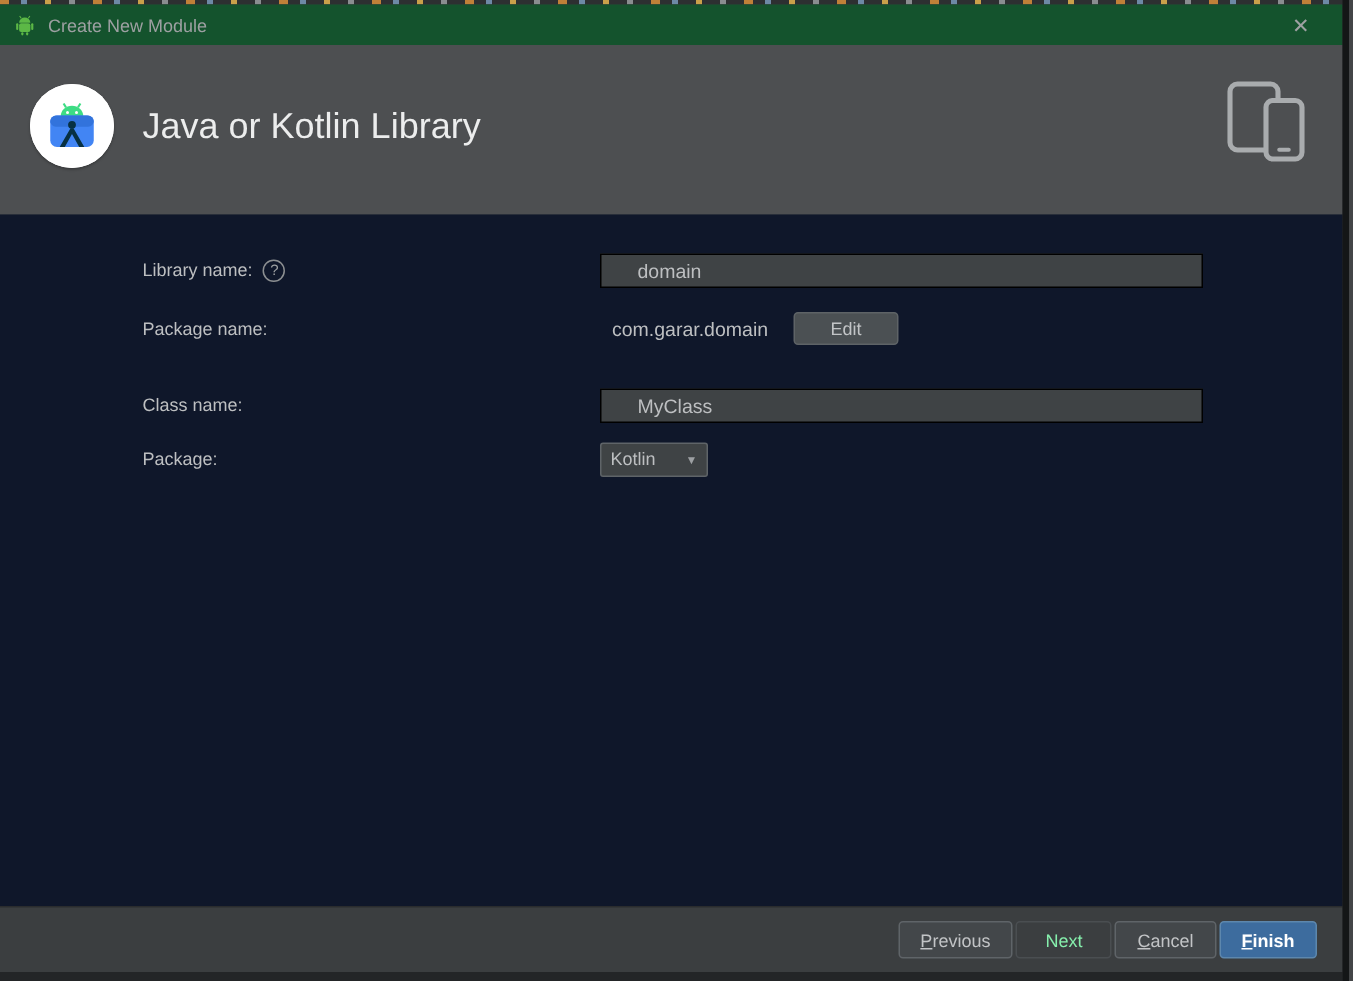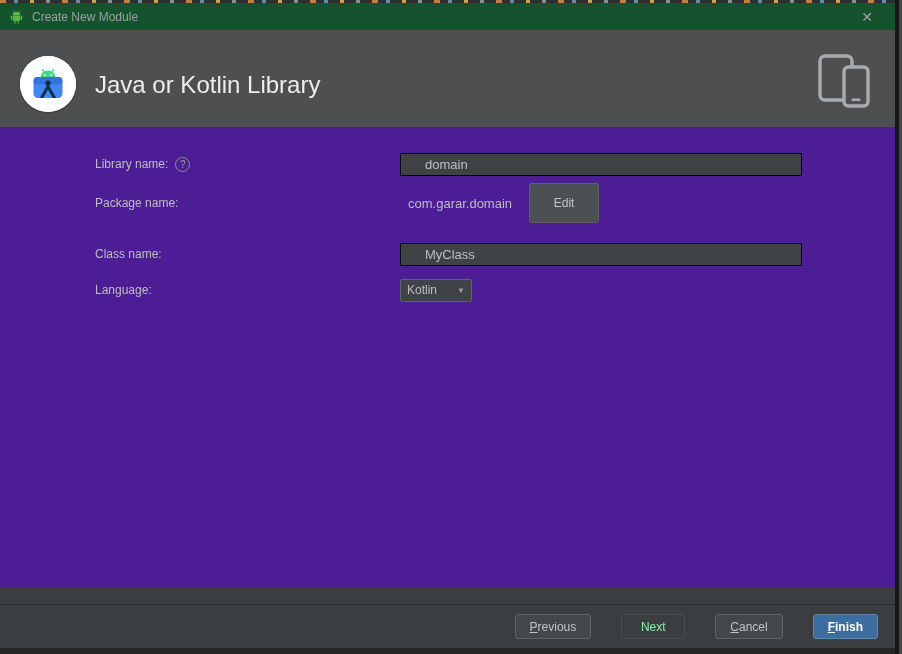--- a/index.html
+++ b/index.html
@@ -28,44 +28,44 @@
   .header { position:absolute; left:0; top:27px; width:100%; height:113px;
     background:#4d4f51;padding-left:28px; }
   .logo-circle { position:absolute; left:20px; top:26px; width:56px; height:56px;
     border-radius:50%; background:#ffffff; box-shadow:0 1px 2px rgba(0,0,0,.3);
     display:flex; align-items:center; justify-content:center; }
   .header-title { position:absolute; left:95px; top:40px; height:30px;
     color:#eceded; font-size:24px; line-height:30px; font-weight:400; }
   .devices-icon { position:absolute; right:25px; top:24px; width:52px; height:54px; }
 
   
-  .content { position:absolute; left:0; top:124px; width:100%; height:461px;
-    background:#4c1d95; }
+  .content { position:absolute; left:0; top:140px; width:100%; height:461px;
+    background:#0f172a; }
   .row { position:absolute; left:95px; height:24px; display:flex; align-items:center; }
   .label { color:#bdbfc1; font-size:12px; white-space:nowrap; }
   .label-cell { width:305px; display:flex; align-items:center; gap:7px; }
   .help-icon { width:15px; height:15px; border:1.4px solid #8c8f91; border-radius:50%;
     color:#9b9ea0; font-size:10px; display:flex; align-items:center; justify-content:center;
     cursor:default; }
   .text-input { width:402px; height:23px; background:#3f4345; border:1px solid #000000;
     color:#bdbfc1; font-size:13px; padding:0 24px; outline:none;
     font-family:"Liberation Sans","DejaVu Sans",sans-serif; }
   .pkg-value { color:#bdbfc1; font-size:13px; margin-left:8px; }
-  .edit-btn { margin-left:17px; width:70px; height:40px; background:#4b5053;
+  .edit-btn { margin-left:17px; width:70px; height:22px; background:#4b5053;
     border:1px solid #5e6366; border-radius:3px; color:#c2c4c6; font-size:12px;
     cursor:pointer; font-family:inherit; }
   .select { width:72px; height:23px; background:#3f4345; border:1px solid #5f6468;
     border-radius:2px; display:flex; align-items:center; padding:0 6px; cursor:pointer;gap:10px; }
   .select-value { color:#bdbfc1; font-size:12px; flex:1; }
   .select-arrow { color:#9da0a3; font-size:8px; margin-left:2px; }
 
   
   .footer { position:absolute; left:0; top:601px; width:100%; height:44px;
     background:#3b3e40; border-top:1px solid #2a2c2e;
-    display:flex; align-items:center; justify-content:flex-end; gap:30px;
+    display:flex; align-items:center; justify-content:flex-end; gap:2px;
     padding-right:17px; }
   .btn { height:25px; min-width:64px; padding:0 14px; background:#43474a;
     border:1px solid #5f6468; border-radius:3px; color:#c2c4c6; font-size:12px;
     cursor:pointer; display:flex; align-items:center; justify-content:center;
     font-family:inherit; }
   .btn .m { display:inline-block; }
   .btn.mn .m::first-letter { text-decoration:underline; }
   .btn.disabled { background:transparent; border-color:#4a4e51; color:#86efac;
     cursor:default; }
   .btn.primary { background:#3d6c9e; border-color:#5d87ad; color:#ffffff;
@@ -153,21 +153,21 @@
 
       <div class="row" style="top:115px;">
         <span class="label-cell">
           <span class="label">Class name:</span>
         </span>
         <input class="text-input" type="text" value="MyClass" style="">
       </div>
 
       <div class="row" style="top:151px;">
         <span class="label-cell">
-          <span class="label">Language:</span>
+          <span class="label">Package:</span>
         </span>
         <div class="select">
           <span class="select-value">Kotlin</span>
           <span class="select-arrow">▼</span>
         </div>
       </div>
 
     </div>
 
     <div class="footer">

